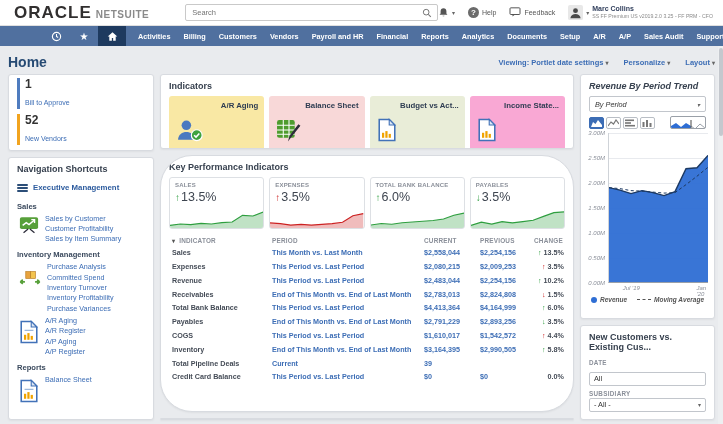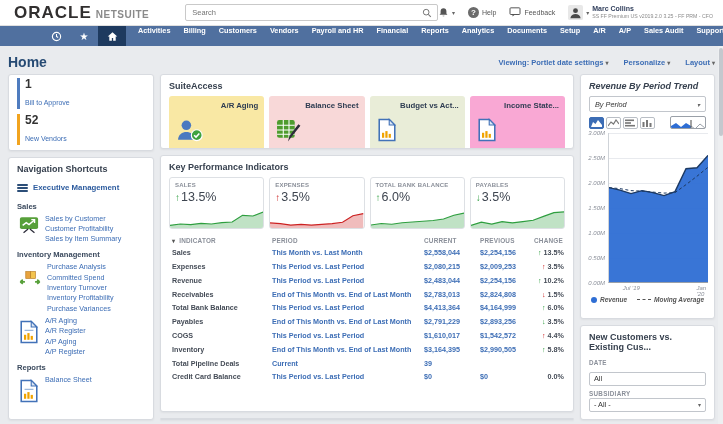--- a/index.html
+++ b/index.html
@@ -24,21 +24,21 @@
     font-size:8px; font-weight:bold; display:flex; align-items:center; justify-content:center; }
   .usertext { line-height:1.15; }
   .uname { font-size:7px; font-weight:bold; color:#33415e; }
   .urole { font-size:5.2px; color:#8a8a8a; white-space:nowrap; }
 
   
   .navbar { height:20px; background:#50709f; display:flex; align-items:stretch; }
   .nav-icons { display:flex; align-items:stretch; margin-left:42px; }
   .nav-ic { width:28px; display:flex; align-items:center; justify-content:center; cursor:pointer; }
   .nav-ic.active { background:#1e3a5f; }
-  .nav-items { display:flex; gap:13px; margin-left:12px; }
+  .nav-items { display:flex; align-items:center; gap:13px; margin-left:12px; }
   .nav-item { color:#fff; font-size:7.3px; font-weight:bold; cursor:pointer; white-space:nowrap; }
 
   
   .page { padding:4px 8px 4px 8px; height:378px; }
   .pagehead { display:flex; align-items:center; height:24px; }
   .pagetitle { font-size:14px; font-weight:bold; color:#264a73; }
   .ph-right { margin-left:auto; display:flex; gap:15px; align-items:center; }
   .ph-link { font-size:7.5px; color:#3c6db5; font-weight:bold; cursor:pointer; }
 
   .cols { display:flex; gap:6px; height:346px; }
@@ -336,21 +336,21 @@
           <div class="sc-links">
             <a>Balance Sheet</a>
 
           </div>
         </div>
       </div>
     </div>
 
     <div class="col-center">
       <div class="panel">
-        <div class="ptitle">SuiteAccess</div>
+        <div class="ptitle">Indicators</div>
         <div class="sa-cards">
           <div class="sa-card" style="background:#f9e8a4;">
             <span class="sa-label">A/R Aging</span>
             <span class="sa-icon">
               <svg width="28" height="24" viewBox="0 0 27 23">
                   <circle cx="10" cy="7" r="4.6" fill="#4b79c0"></circle>
                   <path d="M2 21c0-5.2 4.2-7.6 8-7.6s8 2.4 8 7.6z" fill="#4b79c0"></path>
                   <circle cx="20" cy="16.5" r="5.2" fill="#3fa33f" stroke="#fff" stroke-width="1.1"></circle>
                   <path d="M17.5 16.5l1.8 1.8 3.2-3.4" stroke="#fff" stroke-width="1.5" fill="none"></path>
                 </svg>
@@ -392,21 +392,21 @@
                   <path d="M11 1l5 5h-5z" fill="#dce7f5" stroke="#4272b8" stroke-width="1"></path>
                   <rect x="4.5" y="13" width="2" height="4.5" fill="#f0a300"></rect>
                   <rect x="7.5" y="11.5" width="2" height="6" fill="#f0a300"></rect>
                   <rect x="10.5" y="14" width="2" height="3.5" fill="#f0a300"></rect>
                 </svg>
             </span>
           </div>
         </div>
       </div>
 
-      <div class="panel" style="height:296px;">
+      <div class="panel" style="height:296px;border-radius:32px;">
         <div class="ptitle">Key Performance Indicators</div>
         <div class="kpi-cards">
           <div class="kpi-card">
             <div class="kpi-label">SALES</div>
             <div class="kpi-val"><span class="arr" style="color: rgb(46, 158, 63);">↑</span><span>13.5%</span></div>
             <svg class="kpi-spark" viewBox="0 0 96 18" preserveAspectRatio="none">
                 <polygon points="0,15.333333333333334 10.666666666666666,14 21.333333333333332,14.666666666666666 32,13.333333333333336 42.666666666666664,14 53.333333333333336,12.666666666666668 64,12 74.66666666666667,5.333333333333332 85.33333333333333,5.9999999999999964 96,2 96,18 0,18" fill="#2e9e3f" fill-opacity="0.3"></polygon>
                 <polyline points="0,15.333333333333334 10.666666666666666,14 21.333333333333332,14.666666666666666 32,13.333333333333336 42.666666666666664,14 53.333333333333336,12.666666666666668 64,12 74.66666666666667,5.333333333333332 85.33333333333333,5.9999999999999964 96,2" fill="none" stroke="#2e9e3f" stroke-width="1.2" vector-effect="non-scaling-stroke"></polyline>
               </svg>
           </div>

